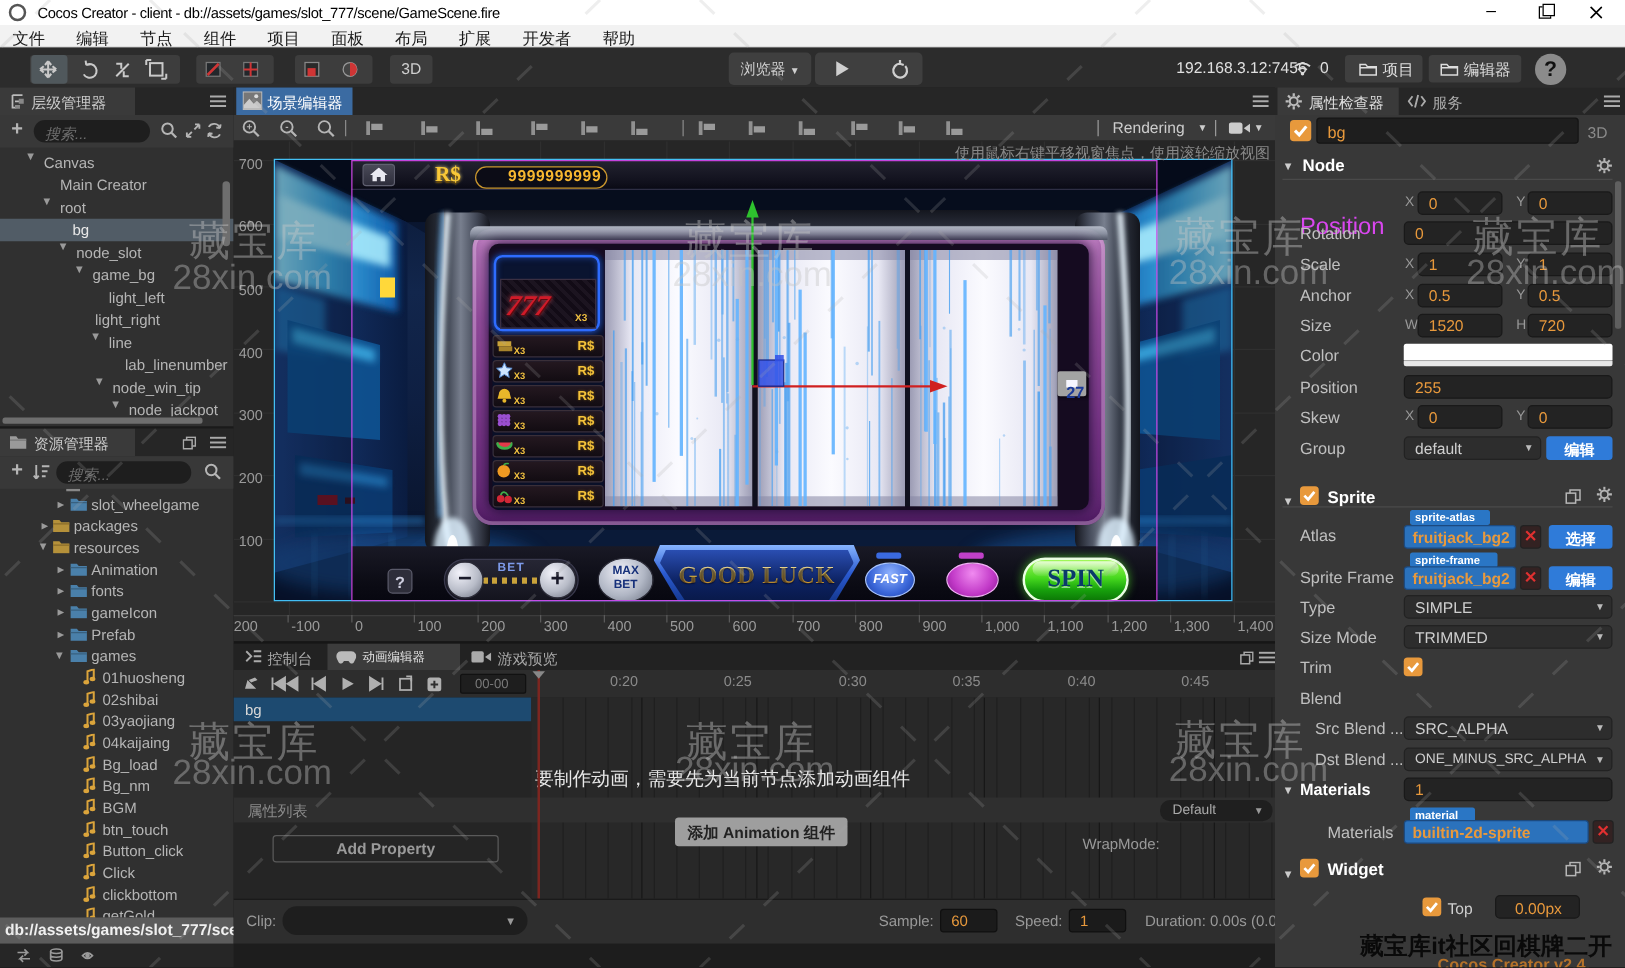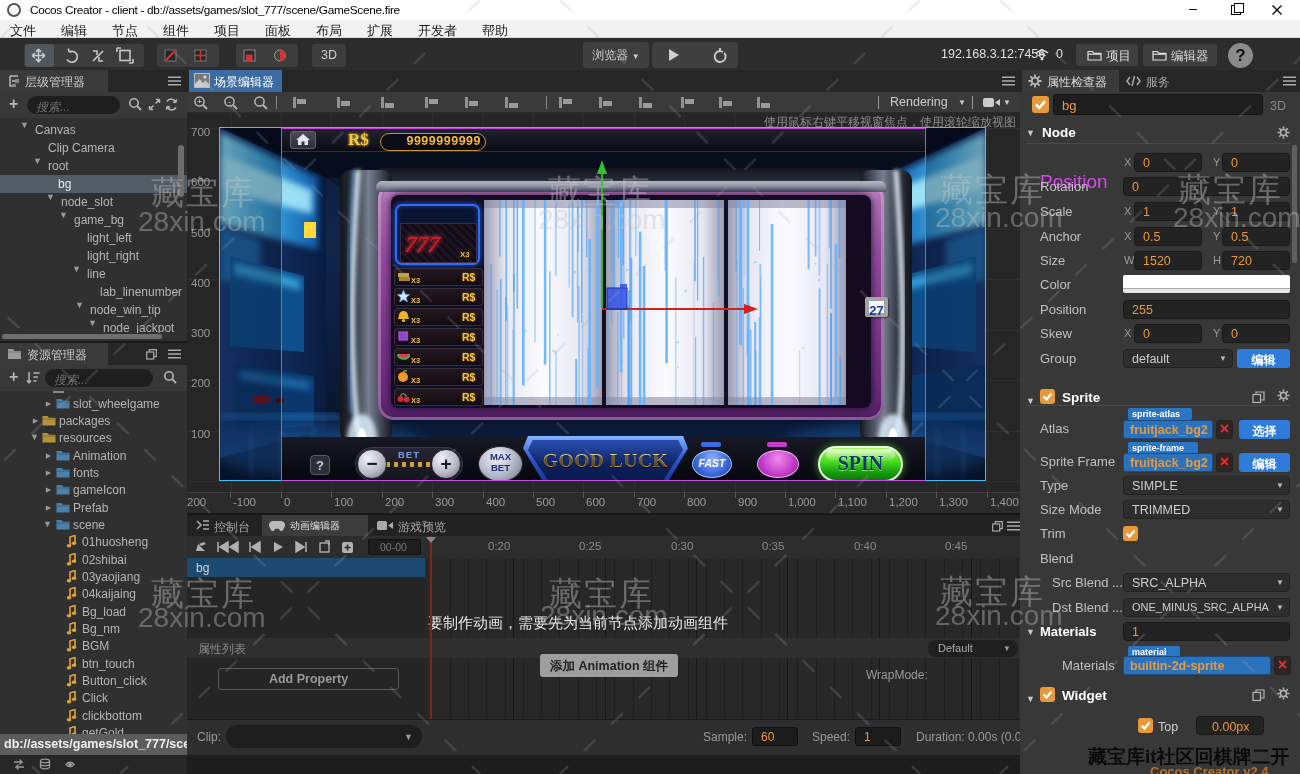--- a/index.html
+++ b/index.html
@@ -128,30 +128,30 @@
         </g>
       </svg>
 <svg class="abs" style="left:164px;top:97px;" width="15" height="15" viewBox="0 0 15 15">
         <path d="M3 4.5 a5 5 0 0 1 9 1 M12 10.5 a5 5 0 0 1 -9 -1 M12 5.5 l0.5 -3 M12 5.5 l-3 -0.5 M3 9.5 l-0.5 3 M3 9.5 l3 0.5" stroke="#b5b5b5" stroke-width="1.5" fill="none"></path>
       </svg>
 
 <div id="htree" style="position:absolute;left:0;top:118px;width:187px;height:215px;overflow:hidden;font-size:12px;color:#b5b5b5;">
 <div class="abs" style="left:0;top:57px;width:187px;height:18px;background:#515c66;"></div>
 <span class="txt" style="left:20px;top:2px;color:#9a9a9a;font-size:9px;">▼</span>
         <span class="txt" style="left:35px;top:5px;">Canvas</span>
-<span class="txt" style="left:48px;top:23px;">Clip Camera</span>
+<span class="txt" style="left:48px;top:23px;">Main Creator</span>
 <span class="txt" style="left:33px;top:38px;color:#9a9a9a;font-size:9px;">▼</span>
         <span class="txt" style="left:48px;top:41px;">root</span>
 <span class="txt" style="left:58px;top:59px;color:#e8e8e8;">bg</span>
 <span class="txt" style="left:46px;top:74px;color:#9a9a9a;font-size:9px;">▼</span>
         <span class="txt" style="left:61px;top:77px;">node_slot</span>
 <span class="txt" style="left:59px;top:92px;color:#9a9a9a;font-size:9px;">▼</span>
         <span class="txt" style="left:74px;top:95px;">game_bg</span>
 <span class="txt" style="left:87px;top:113px;">light_left</span>
-<span class="txt" style="left:87px;top:131px;">light_right</span>
+<span class="txt" style="left:76px;top:131px;">light_right</span>
 <span class="txt" style="left:72px;top:146px;color:#9a9a9a;font-size:9px;">▼</span>
         <span class="txt" style="left:87px;top:149px;">line</span>
 <span class="txt" style="left:100px;top:167px;">lab_linenumber</span>
 <span class="txt" style="left:75px;top:182px;color:#9a9a9a;font-size:9px;">▼</span>
         <span class="txt" style="left:90px;top:185px;">node_win_tip</span>
 <span class="txt" style="left:88px;top:200px;color:#9a9a9a;font-size:9px;">▼</span>
         <span class="txt" style="left:103px;top:203px;">node_jackpot</span>
 </div>
 <div class="abs" style="left:178px;top:145px;width:6px;height:52px;background:#6e6e6e;border-radius:3px;"></div>
 <div class="abs" style="left:2px;top:334px;width:160px;height:5px;background:#6e6e6e;border-radius:2px;"></div>
@@ -228,21 +228,21 @@
 <svg class="abs" style="left:56px;top:111px;" width="14" height="11" viewBox="0 0 14 11">
           <path d="M0.5 1 h5 l1.5 1.8 H13.5 v7.7 H0.5 z" fill="#4a80aa"></path>
           <path d="M0.5 4 h13" stroke="#38607f" stroke-width="1"></path>
         </svg>
 <span class="txt" style="left:73px;top:110px;">Prefab</span>
 <span class="txt" style="left:43px;top:128px;color:#9a9a9a;font-size:9px;">▼</span>
 <svg class="abs" style="left:56px;top:128px;" width="14" height="11" viewBox="0 0 14 11">
           <path d="M0.5 1 h5 l1.5 1.8 H13.5 v7.7 H0.5 z" fill="#4a80aa"></path>
           <path d="M0.5 4 h13" stroke="#38607f" stroke-width="1"></path>
         </svg>
-<span class="txt" style="left:73px;top:127px;">scene</span>
+<span class="txt" style="left:73px;top:127px;">games</span>
 <svg class="abs" style="left:66px;top:144px;" width="12" height="13" viewBox="0 0 12 13">
           <path d="M4 10.5 V2 l5 -1.5 V8" stroke="#dba43b" stroke-width="1.6" fill="none"></path>
           <ellipse cx="3" cy="10.7" rx="2.3" ry="1.8" fill="#dba43b"></ellipse>
           <ellipse cx="8" cy="8.2" rx="2.3" ry="1.8" fill="#dba43b"></ellipse>
         </svg>
 <span class="txt" style="left:82px;top:144px;">01huosheng</span>
 <svg class="abs" style="left:66px;top:162px;" width="12" height="13" viewBox="0 0 12 13">
           <path d="M4 10.5 V2 l5 -1.5 V8" stroke="#dba43b" stroke-width="1.6" fill="none"></path>
           <ellipse cx="3" cy="10.7" rx="2.3" ry="1.8" fill="#dba43b"></ellipse>
           <ellipse cx="8" cy="8.2" rx="2.3" ry="1.8" fill="#dba43b"></ellipse>
@@ -762,21 +762,21 @@
 <div class="abs" style="left:219px;top:127px;width:767px;height:354px;border:1.5px solid rgba(70,200,255,0.95);box-sizing:border-box;pointer-events:none;"></div>
 <div class="abs" style="left:281px;top:128px;width:645px;height:353px;border:1.5px solid rgba(205,70,230,0.95);box-sizing:border-box;pointer-events:none;"></div>
 <svg class="abs" style="left:560px;top:150px;" width="240" height="180" viewBox="0 0 240 180">
         <line x1="42" y1="158" x2="42" y2="22" stroke="#2ec22e" stroke-width="1.8"></line>
         <path d="M42 10 L37 24 L47 24 Z" fill="#2ec22e"></path>
         <line x1="42" y1="159" x2="188" y2="159" stroke="#d02020" stroke-width="1.8"></line>
         <path d="M198 159 L184 154 L184 164 Z" fill="#d02020"></path>
         <rect x="47" y="138" width="20" height="21" fill="rgba(50,80,230,0.85)" stroke="#1a2a8a" stroke-width="1"></rect>
         <rect x="60" y="134" width="7" height="5" fill="rgba(50,80,230,0.85)"></rect>
       </svg>
-<div class="abs" style="left:846px;top:297px;width:23px;height:20px;background:#f6f6ff;border:4px solid #a3a3a3;border-radius:2px;box-shadow:1px 1px 2px rgba(0,0,0,0.5);color:#1a3a9a;font-weight:bold;font-size:13px;text-align:center;line-height:19px;box-sizing:border-box;margin-left:19px;">27</div>
+<div class="abs" style="left:846px;top:297px;width:23px;height:20px;background:#f6f6ff;border:7px solid #a3a3a3;border-radius:2px;box-shadow:1px 1px 2px rgba(0,0,0,0.5);color:#1a3a9a;font-weight:bold;font-size:13px;text-align:center;line-height:19px;box-sizing:border-box;">27</div>
 <div class="txt" style="left:1016px;top:114px;font-size:12px;color:#8a8a8a;transform:translateX(-100%);">使用鼠标右键平移视窗焦点，使用滚轮缩放视图</div>
 <div class="txt" style="left:191px;top:126px;font-size:11.5px;color:#9a9a9a;">700</div>
 <div class="txt" style="left:191px;top:176px;font-size:11.5px;color:#9a9a9a;">600</div>
 <div class="txt" style="left:191px;top:227px;font-size:11.5px;color:#9a9a9a;">500</div>
 <div class="txt" style="left:191px;top:277px;font-size:11.5px;color:#9a9a9a;">400</div>
 <div class="txt" style="left:191px;top:327px;font-size:11.5px;color:#9a9a9a;">300</div>
 <div class="txt" style="left:191px;top:377px;font-size:11.5px;color:#9a9a9a;">200</div>
 <div class="txt" style="left:191px;top:428px;font-size:11.5px;color:#9a9a9a;">100</div>
 <div class="abs" style="left:187px;top:492px;width:833px;height:21px;background:#2b2b2b;border-top:1px solid #3c3c3c;box-sizing:border-box;"></div>
 <div class="txt" style="left:187px;top:496px;font-size:11.5px;color:#9a9a9a;">200</div>

